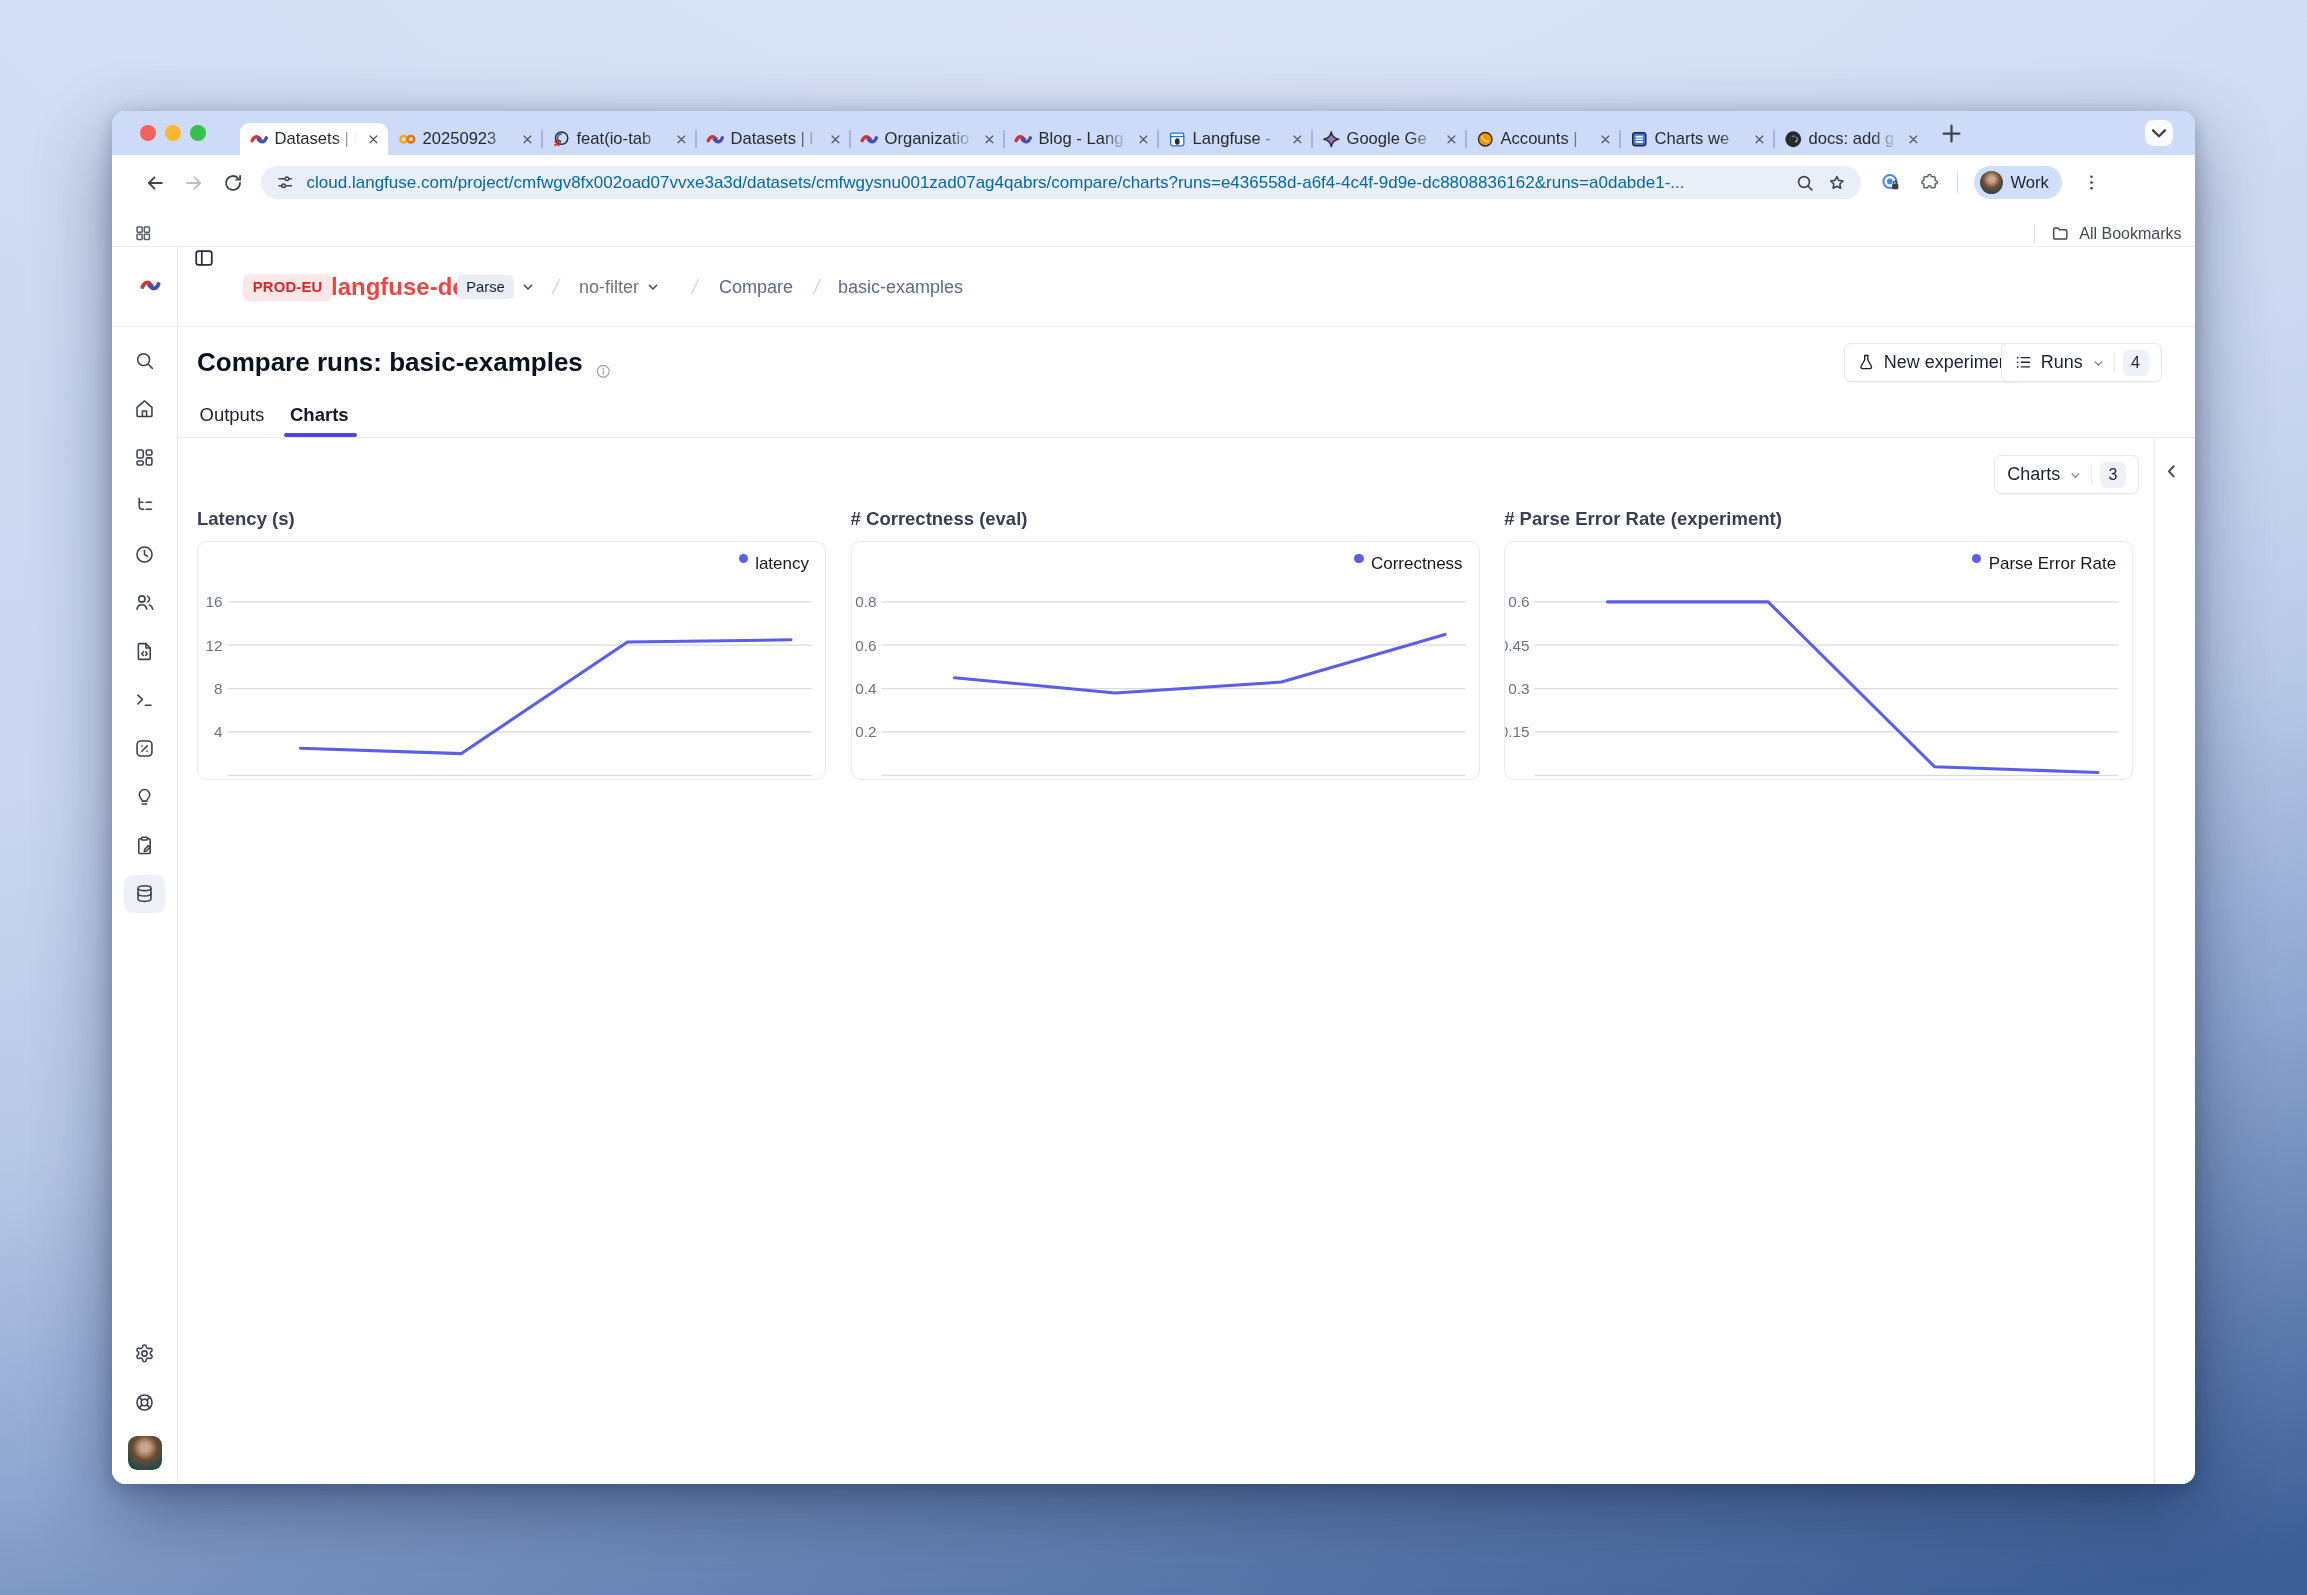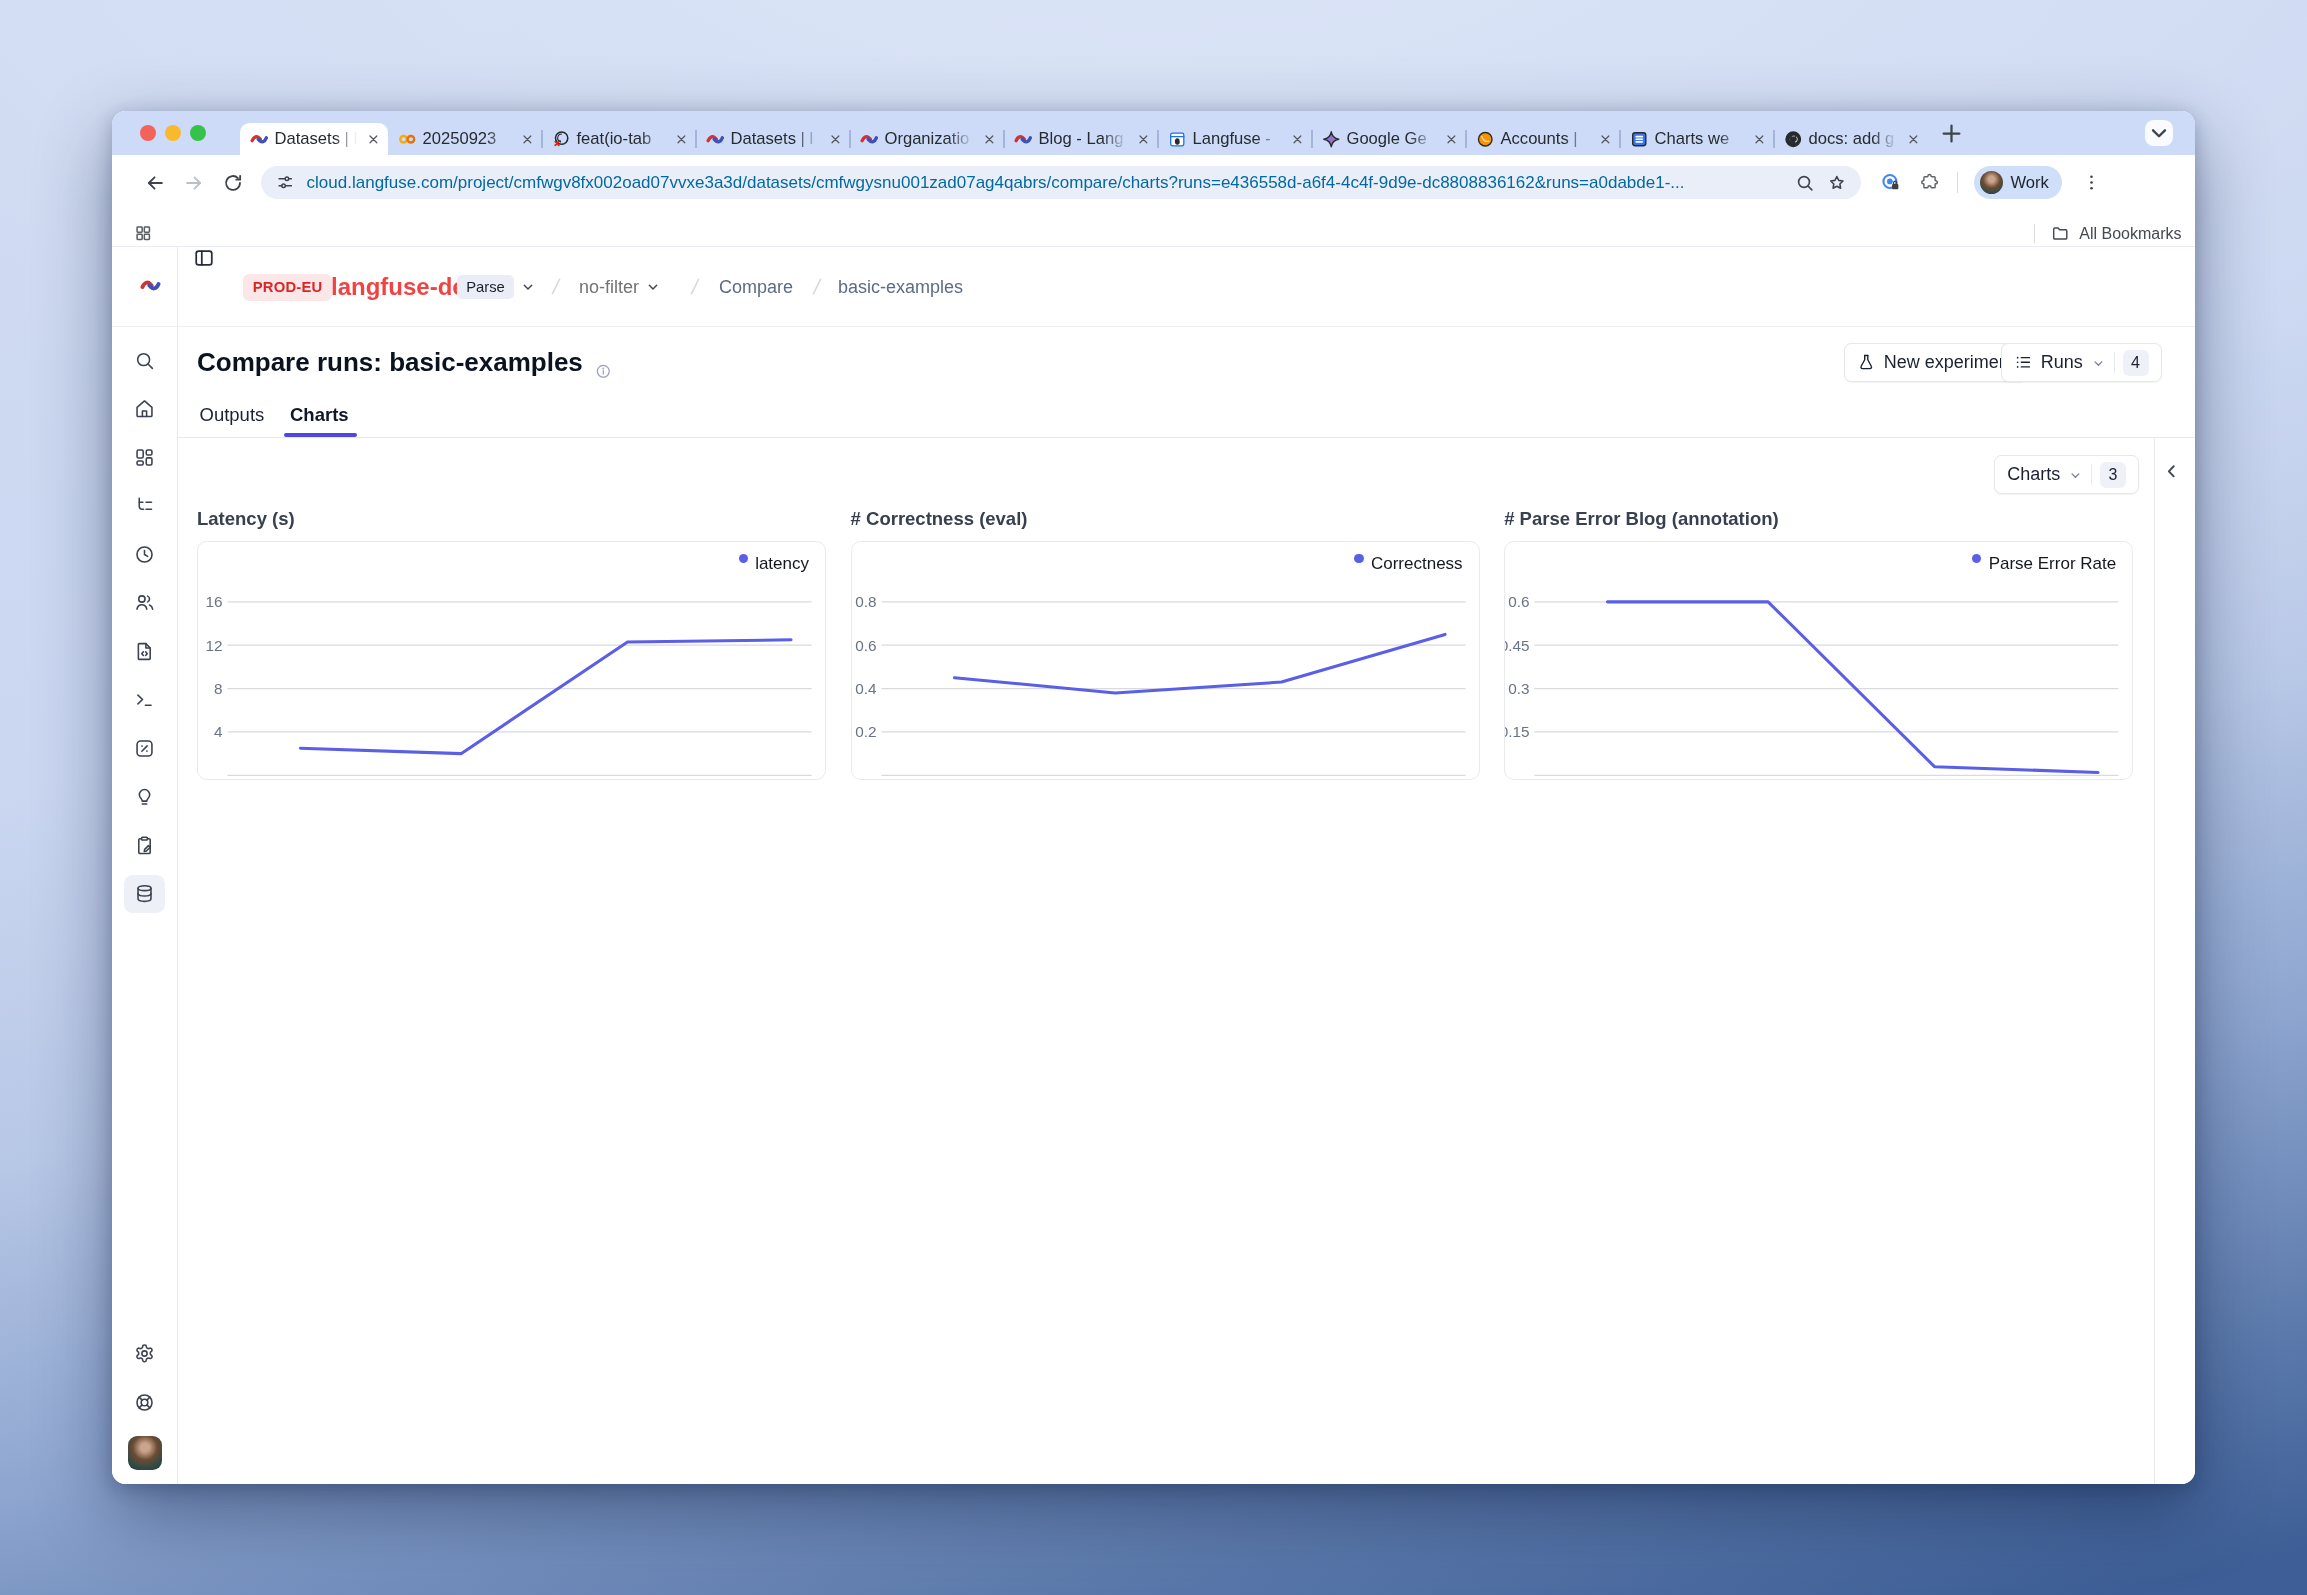--- a/index.html
+++ b/index.html
@@ -605,21 +605,21 @@
                   <polyline points="167.0,222.3 428.8,247.1 700.1,229.3 966.7,151.3" fill="none" stroke="#5a5fe6" stroke-width="5" stroke-linejoin="round" stroke-linecap="round"></polyline>
                 </svg>
       <div class="legend">
         <span class="dot" style="background: rgb(90, 95, 230);"></span>
         <span class="legend-label">Correctness</span>
       </div>
     </div>
   </div>
 
   <div class="chart-block">
-    <div class="chart-title"># Parse Error Blog (annotation)</div>
+    <div class="chart-title"># Parse Error Rate (experiment)</div>
     <div class="chart-card">
       <svg class="plot" viewBox="0 0 1022 388" preserveAspectRatio="none">
                   <line x1="48" y1="382" x2="1000" y2="382" stroke="#d8dade" stroke-width="2"></line>
                   <line x1="48" y1="311" x2="1000" y2="311" stroke="#d8dade" stroke-width="2"></line>
                   <line x1="48" y1="240" x2="1000" y2="240" stroke="#d8dade" stroke-width="2"></line>
                   <line x1="48" y1="169" x2="1000" y2="169" stroke="#d8dade" stroke-width="2"></line>
                   <line x1="48" y1="98" x2="1000" y2="98" stroke="#d8dade" stroke-width="2"></line>
                   <text x="40" y="320" text-anchor="end" font-size="25" fill="#6a7383" font-family="Liberation Sans, sans-serif">0.15</text>
                   <text x="40" y="249" text-anchor="end" font-size="25" fill="#6a7383" font-family="Liberation Sans, sans-serif">0.3</text>
                   <text x="40" y="178" text-anchor="end" font-size="25" fill="#6a7383" font-family="Liberation Sans, sans-serif">0.45</text>

